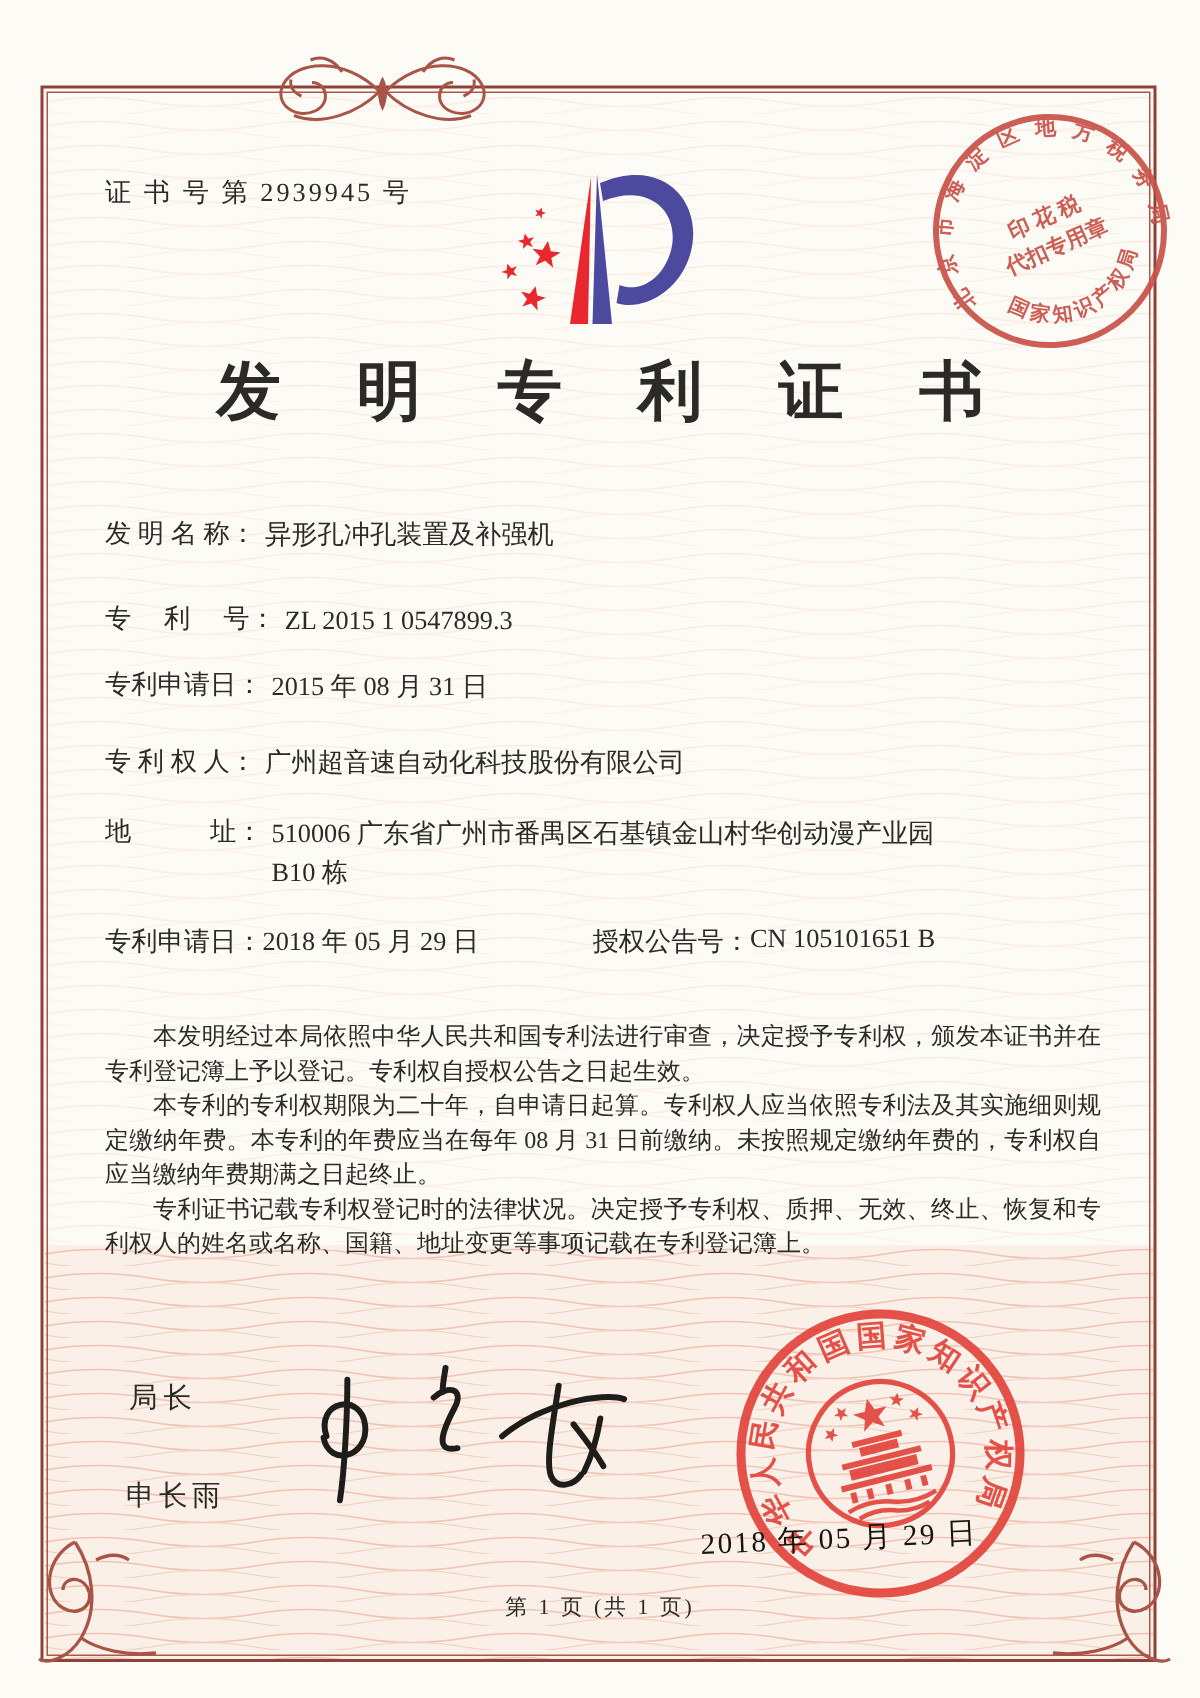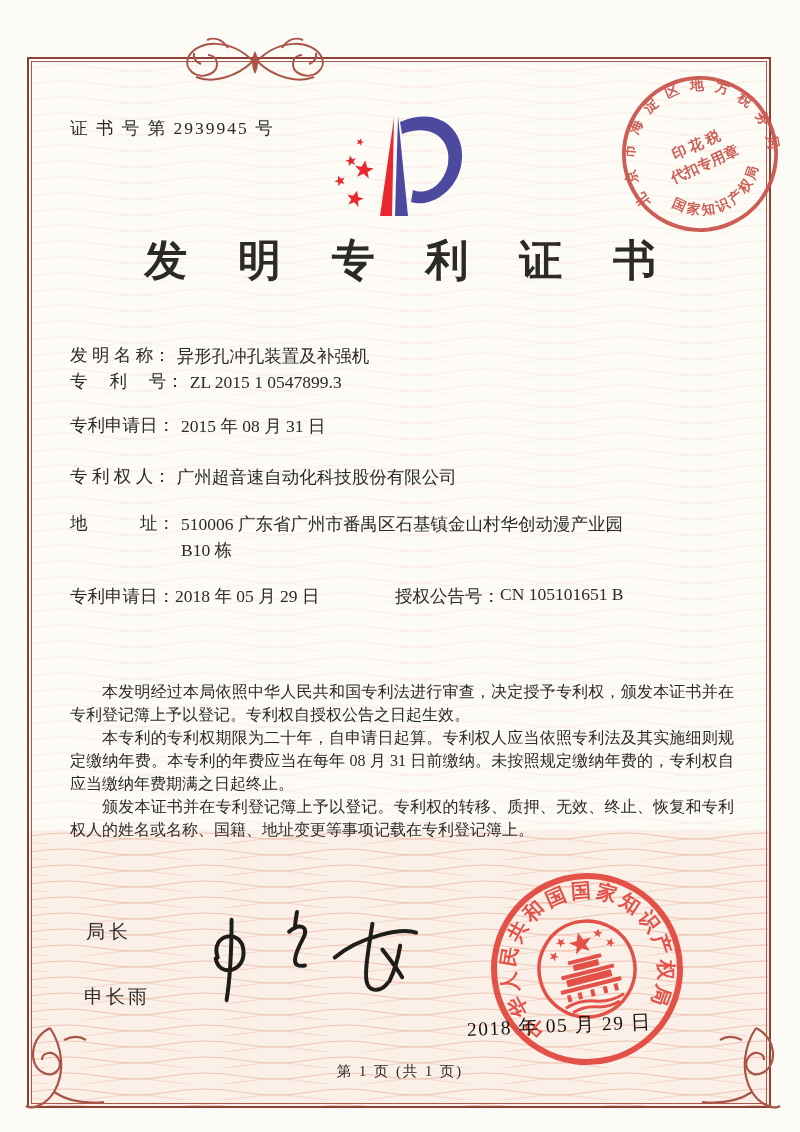--- a/index.html
+++ b/index.html
@@ -25,21 +25,21 @@
   .stamp-top { position:absolute; left:616px; top:70px; width:168px; height:168px; }
 
   .title { position:absolute; left:0; top:232px; width:100%; text-align:center;
     font-size:43px; font-weight:bold; letter-spacing:20px; padding-left:20px; }
 
   .fields { position:absolute; left:70px; top:343px; width:668px; font-size:17.5px; }
   .frow { margin-bottom:0; }
   .flabel { display:inline-block; vertical-align:top; white-space:pre; }
   .fvalue { display:inline-block; vertical-align:top; width:478px; margin-left:6px;
     line-height:26px; }
-  .r1{} .r2{margin-bottom:25px} .r3{margin-bottom:18px}
+  .r1{margin-bottom:31px} .r2{margin-bottom:25px} .r3{margin-bottom:18px}
   .r4{margin-bottom:25px} .r5{margin-bottom:21px} .r6{margin-bottom:21px}
   .fvalue.addr { width:452px; }
   .grant-row { display:flex; }
   .grant-left { width:325px; }
 
   .body-text { position:absolute; left:70px; top:680px; width:664px;
     font-size:16px; line-height:23px; text-align:justify; }
   .body-text p { text-indent:2em; }
 
   .director-title { position:absolute; left:86px; top:919px; font-size:19px; letter-spacing:4px; }
@@ -170,21 +170,21 @@
       </span>
       <span>
         <span class="flabel">授权公告号：</span><span>CN 105101651 B</span>
       </span>
     </div>
   </div>
 
   <div class="body-text">
     <p>本发明经过本局依照中华人民共和国专利法进行审查，决定授予专利权，颁发本证书并在专利登记簿上予以登记。专利权自授权公告之日起生效。</p>
     <p>本专利的专利权期限为二十年，自申请日起算。专利权人应当依照专利法及其实施细则规定缴纳年费。本专利的年费应当在每年 08 月 31 日前缴纳。未按照规定缴纳年费的，专利权自应当缴纳年费期满之日起终止。</p>
-    <p>颁发本证书并在专利登记簿上予以登记。专利权的转移、质押、无效、终止、恢复和专利权人的姓名或名称、国籍、地址变更等事项记载在专利登记簿上。</p>
+    <p>专利证书记载专利权登记时的法律状况。决定授予专利权、质押、无效、终止、恢复和专利权人的姓名或名称、国籍、地址变更等事项记载在专利登记簿上。</p>
   </div>
 
   <div class="director-title">局长</div>
   <div class="director-name">申长雨</div>
 
   <svg class="signature" viewBox="0 0 250 110">
     <g stroke="#1e1d1a" stroke-width="4" fill="none" stroke-linecap="round" stroke-linejoin="round">
       <path d="M40,52 C32,28 64,22 66,45 C68,66 42,73 38,53"></path>
       <path d="M54,14 C54,40 52,76 49,95"></path>
       <path d="M112,26 C122,17 133,20 126,33 C117,50 113,63 128,60"></path>

